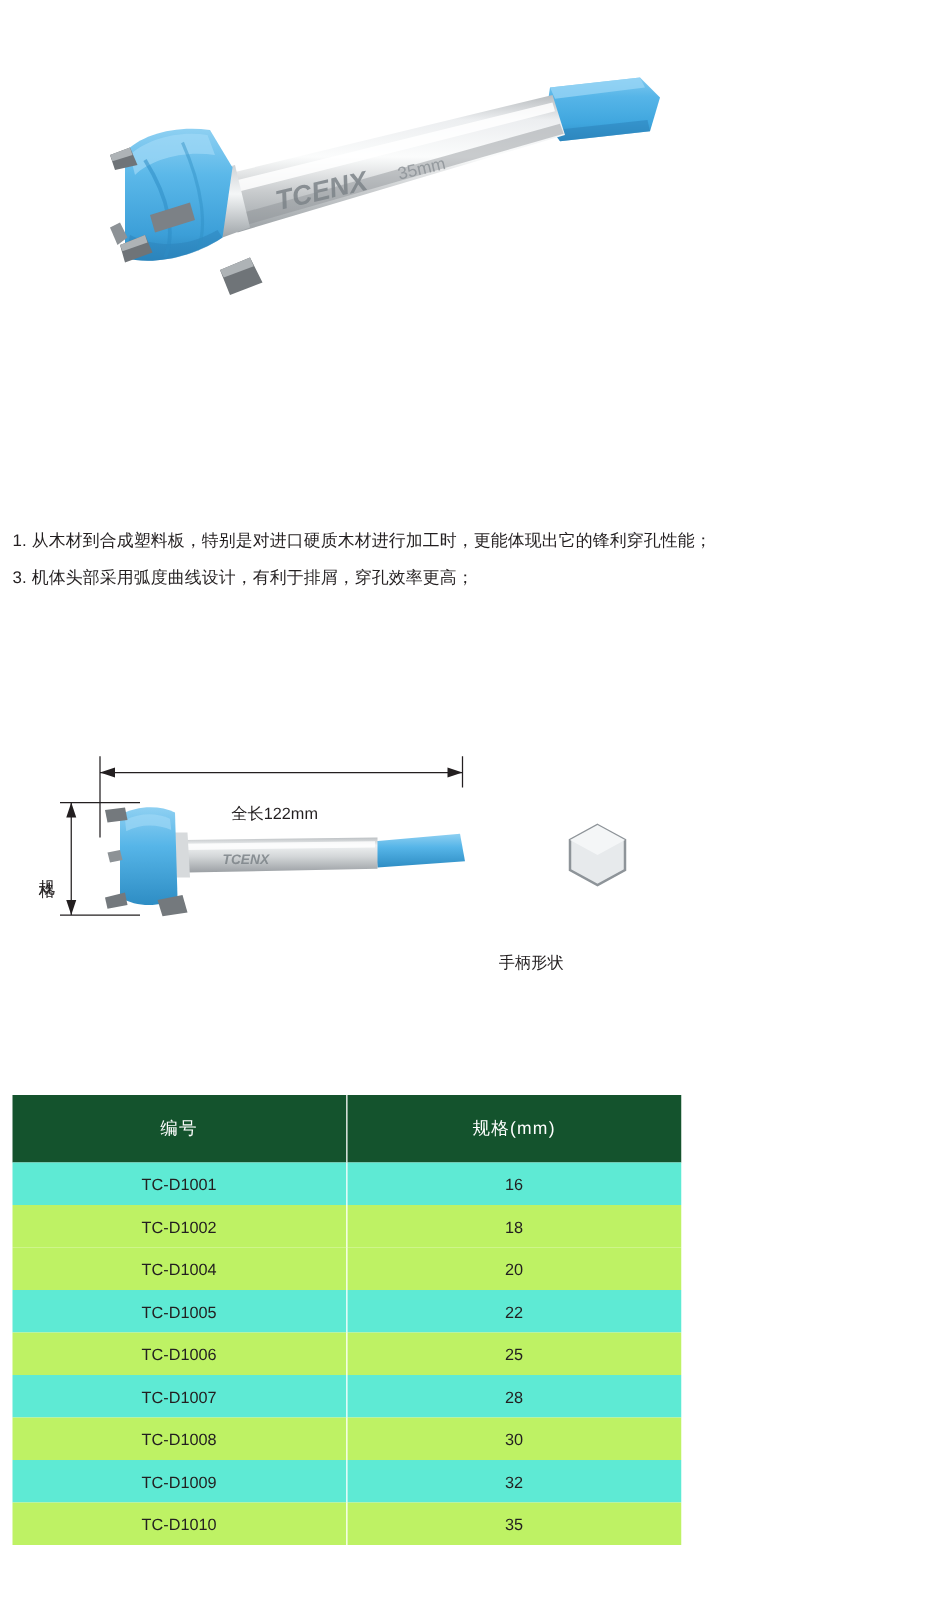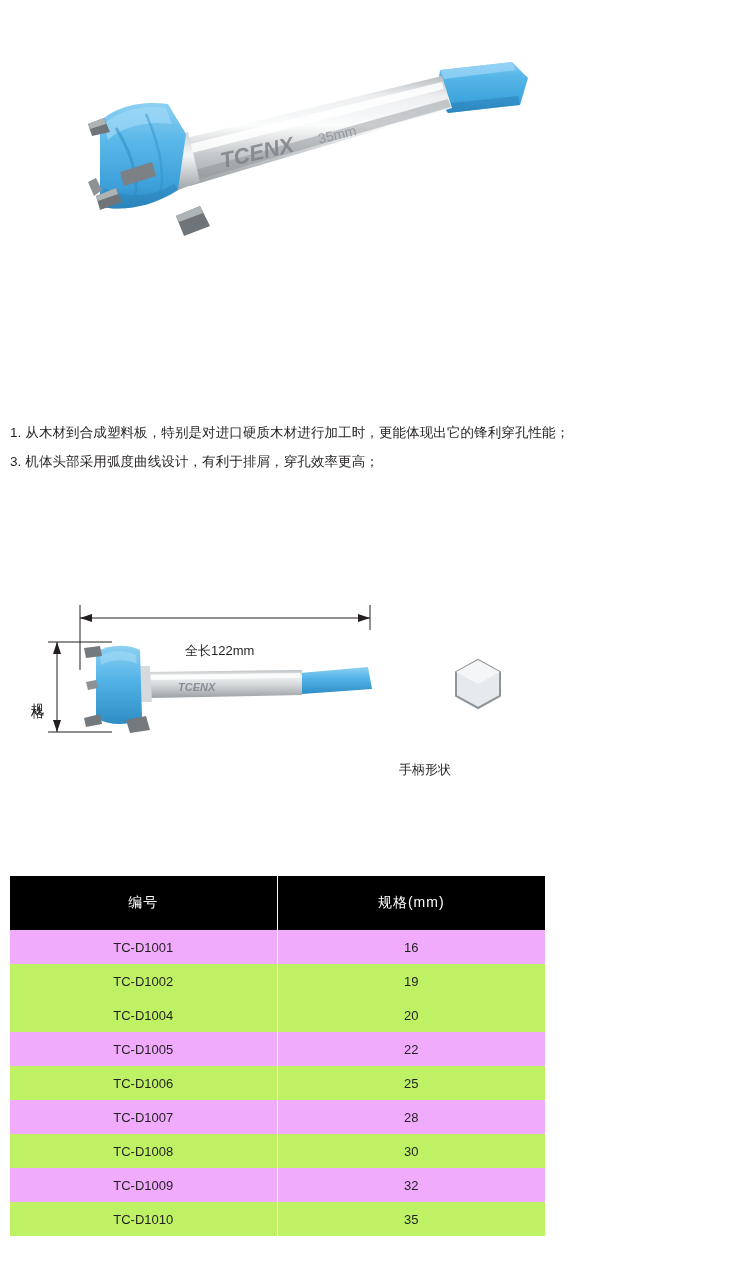--- a/index.html
+++ b/index.html
@@ -81,39 +81,39 @@
     left: 10px;
     top: 876px;
     width: 535px;
   }
   table.spec-table {
     border-collapse: collapse;
     width: 535px;
     table-layout: fixed;
   }
   table.spec-table th {
-    background: #000000;
+    background: #14532d;
     color: #ffffff;
     font-weight: normal;
     font-size: 14px;
     height: 54px;
     border-right: 1px solid #ffffff;
     text-align: center;
     letter-spacing: 1px;
   }
   table.spec-table th:last-child { border-right: none; }
   table.spec-table td {
     height: 34px;
     font-size: 13px;
     text-align: center;
     color: #231f20;
     border-right: 1px solid #ffffff;
   }
   table.spec-table td:last-child { border-right: none; }
-  table.spec-table tr.row-even td { background: #f0abfc; }
+  table.spec-table tr.row-even td { background: #5eead4; }
   table.spec-table tr.row-odd td { background: #bef264; }
   table.spec-table col.c1 { width: 267px; }
   table.spec-table col.c2 { width: 268px; }
 </style>
 </head>
 <body>
 
 <div class="hero">
   <svg width="755" height="330" viewBox="0 0 755 330" xmlns="http://www.w3.org/2000/svg">
     <defs>
@@ -272,21 +272,21 @@
         <th>规格(mm)</th>
       </tr>
     </thead>
     <tbody>
       <tr class="row-even">
         <td>TC-D1001</td>
         <td>16</td>
       </tr>
       <tr class="row-odd">
         <td>TC-D1002</td>
-        <td>19</td>
+        <td>18</td>
       </tr>
       <tr class="row-odd">
         <td>TC-D1004</td>
         <td>20</td>
       </tr>
       <tr class="row-even">
         <td>TC-D1005</td>
         <td>22</td>
       </tr>
       <tr class="row-odd">

